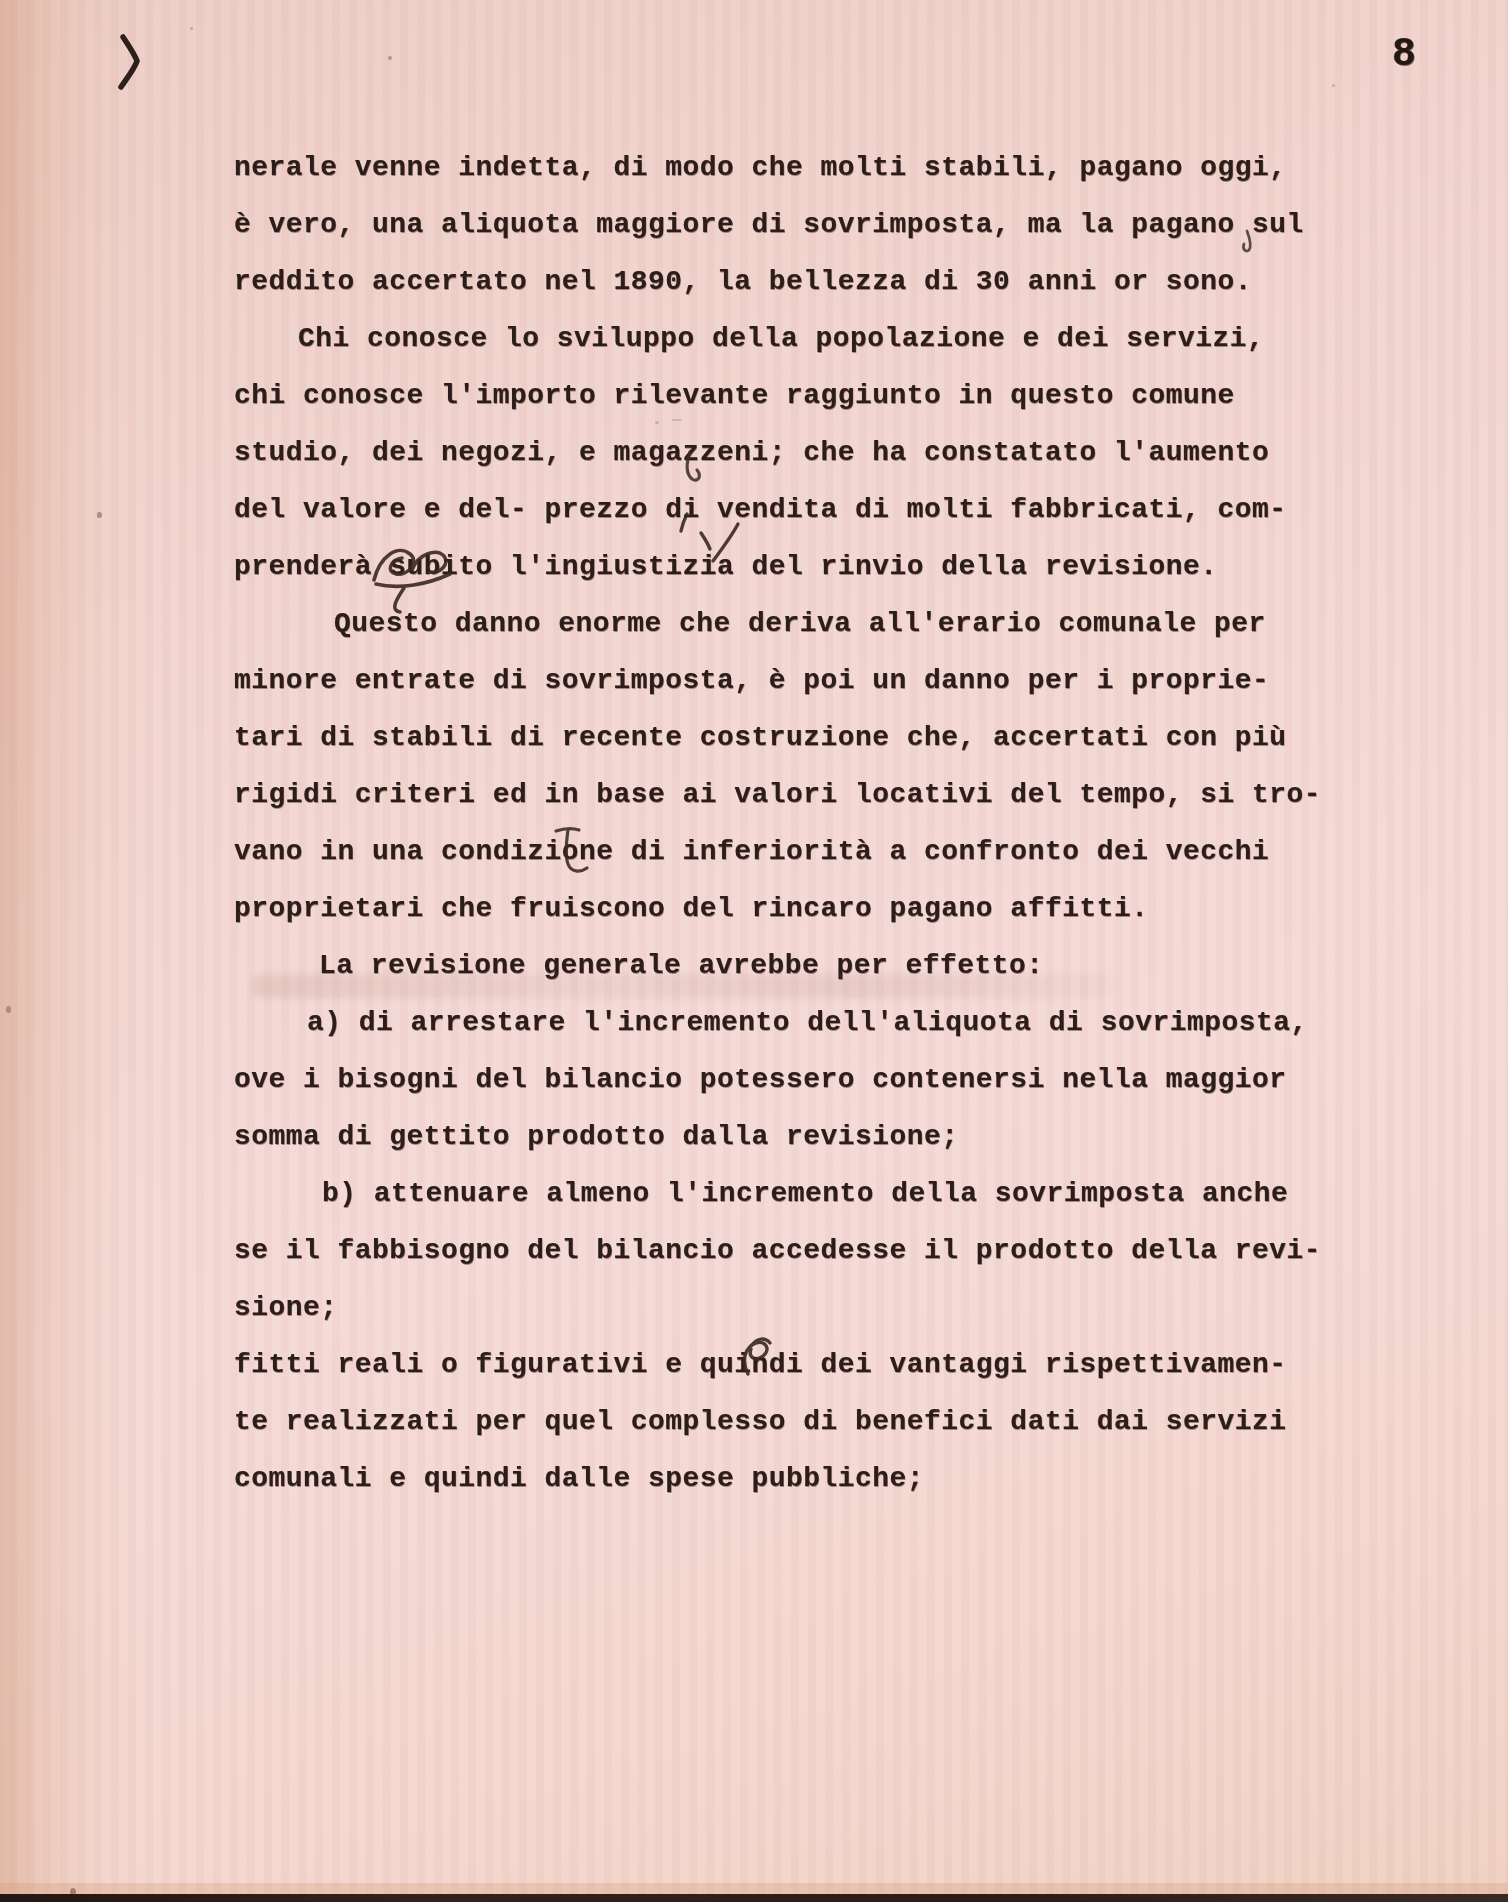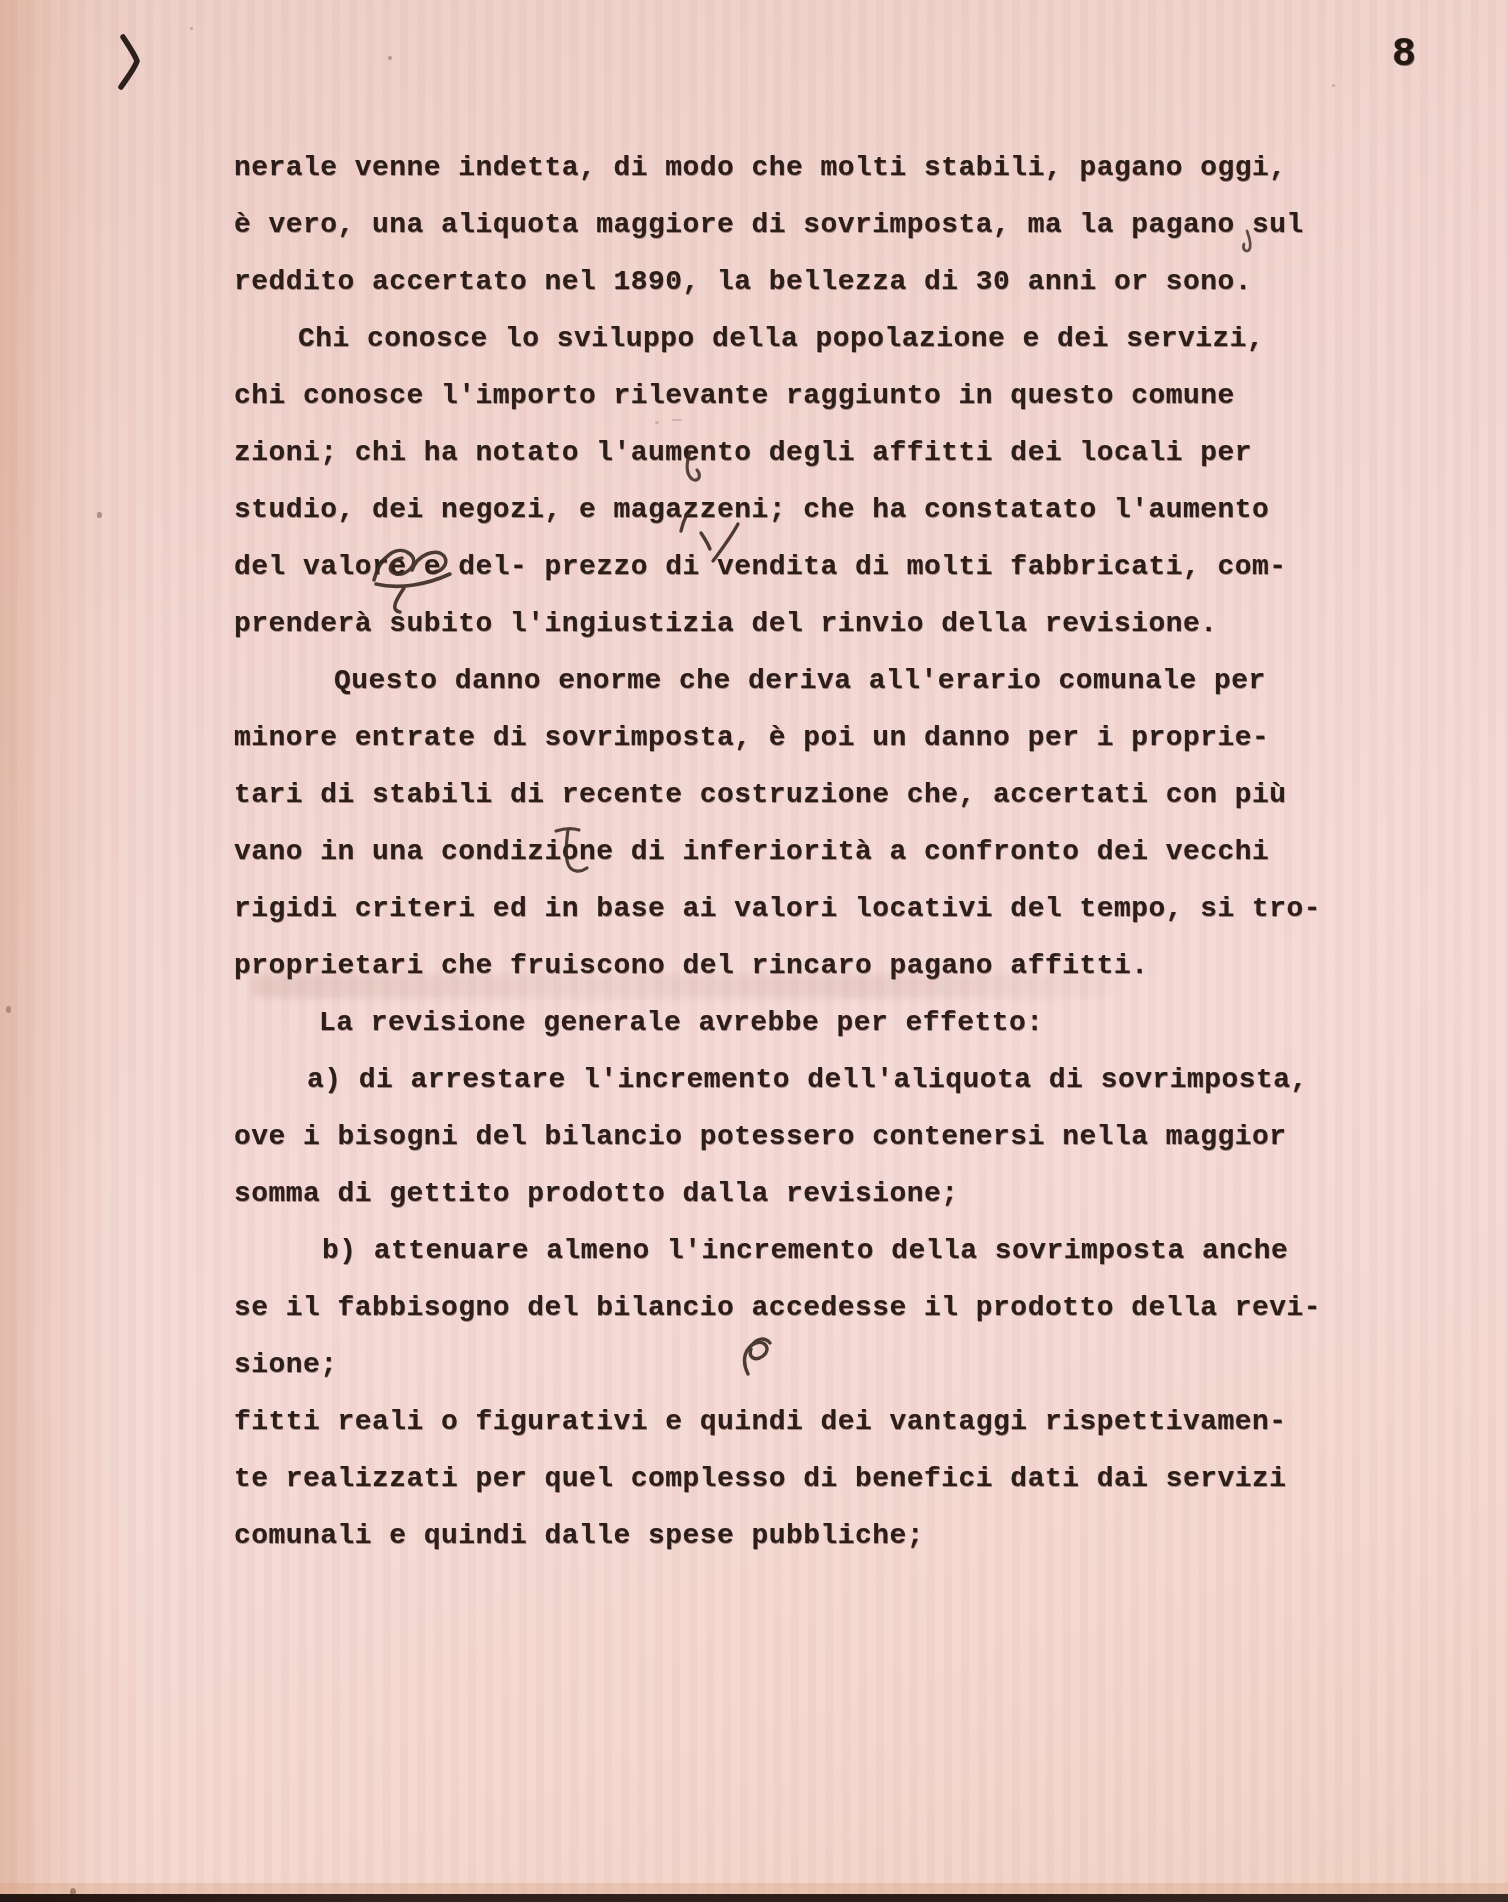--- a/index.html
+++ b/index.html
@@ -65,29 +65,28 @@
   </svg>
 
   <div class="page-number">8</div>
 
   <div class="textblock">
     <div class="tline">nerale venne indetta, di modo che molti stabili, pagano oggi,</div>
     <div class="tline">è vero, una aliquota maggiore di sovrimposta, ma la pagano sul</div>
     <div class="tline">reddito accertato nel 1890, la bellezza di 30 anni or sono.</div>
     <div class="tline in4">Chi conosce lo sviluppo della popolazione e dei servizi,</div>
     <div class="tline">chi conosce l'importo rilevante raggiunto in questo comune</div>
-    <div class="tline">zioni; chi ha notato l'aumento degli affitti dei locali per</div>
     <div class="tline">studio, dei negozi, e magazzeni; che ha constatato l'aumento</div>
     <div class="tline">del valore e del- prezzo di vendita di molti fabbricati, com-</div>
     <div class="tline">prenderà subito l'ingiustizia del rinvio della revisione.</div>
     <div class="tline in6">Questo danno enorme che deriva all'erario comunale per</div>
     <div class="tline">minore entrate di sovrimposta, è poi un danno per i proprie-</div>
     <div class="tline">tari di stabili di recente costruzione che, accertati con più</div>
+    <div class="tline">rigidi criteri ed in base ai valori locativi del tempo, si tro-</div>
     <div class="tline">vano in una condizione di inferiorità a confronto dei vecchi</div>
-    <div class="tline">rigidi criteri ed in base ai valori locativi del tempo, si tro-</div>
     <div class="tline">proprietari che fruiscono del rincaro pagano affitti.</div>
     <div class="tline in5">La revisione generale avrebbe per effetto:</div>
     <div class="tline ina">a) di arrestare l'incremento dell'aliquota di sovrimposta,</div>
     <div class="tline">ove i bisogni del bilancio potessero contenersi nella maggior</div>
     <div class="tline">somma di gettito prodotto dalla revisione;</div>
     <div class="tline inb">b) attenuare almeno l'incremento della sovrimposta anche</div>
     <div class="tline">se il fabbisogno del bilancio accedesse il prodotto della revi-</div>
     <div class="tline">sione;</div>
     <div class="tline">fitti reali o figurativi e quindi dei vantaggi rispettivamen-</div>
     <div class="tline">te realizzati per quel complesso di benefici dati dai servizi</div>

